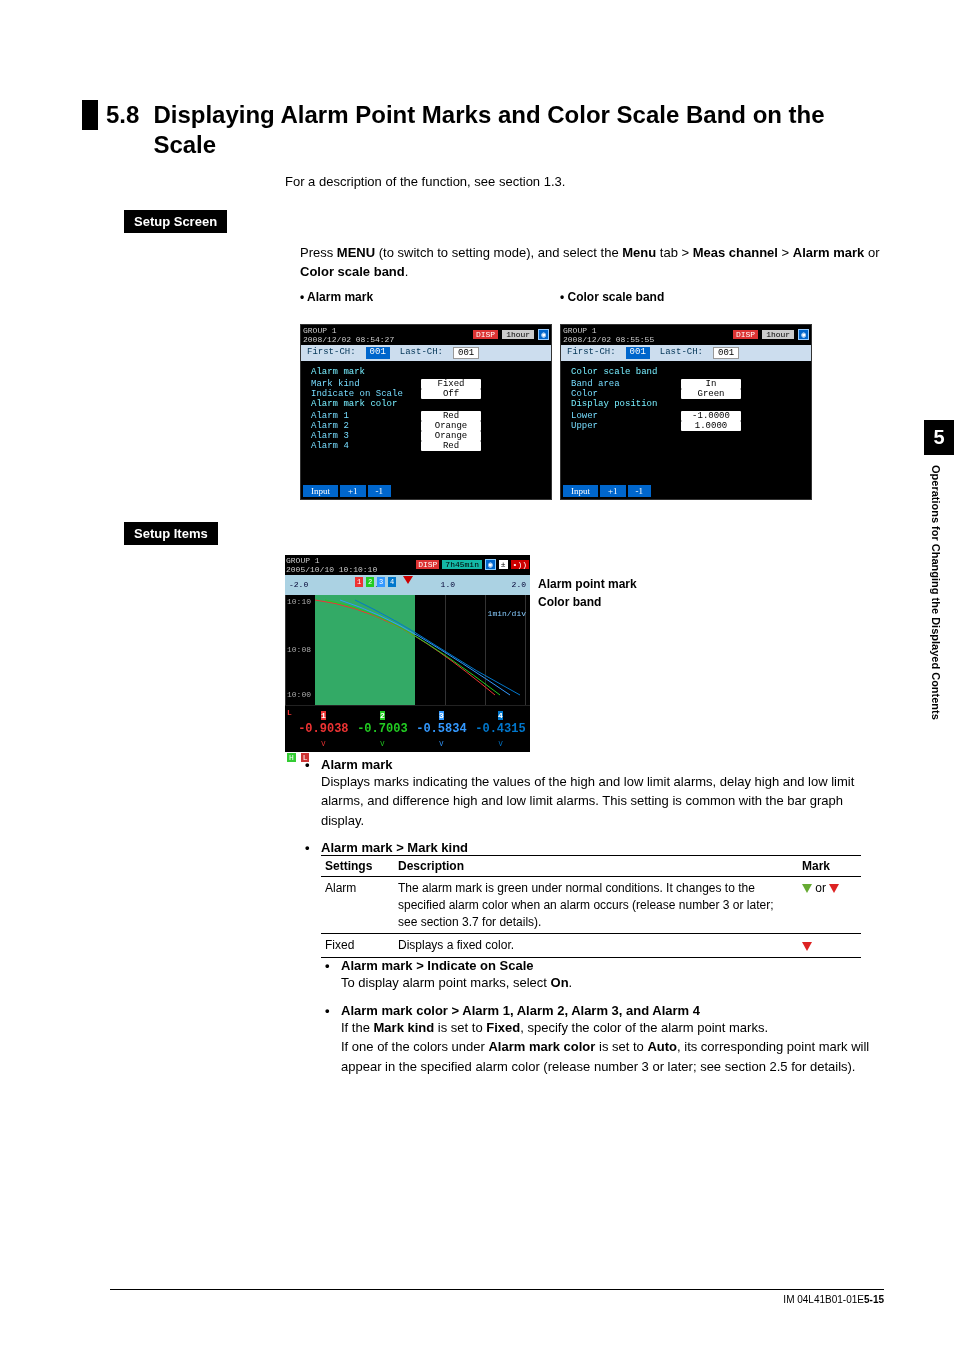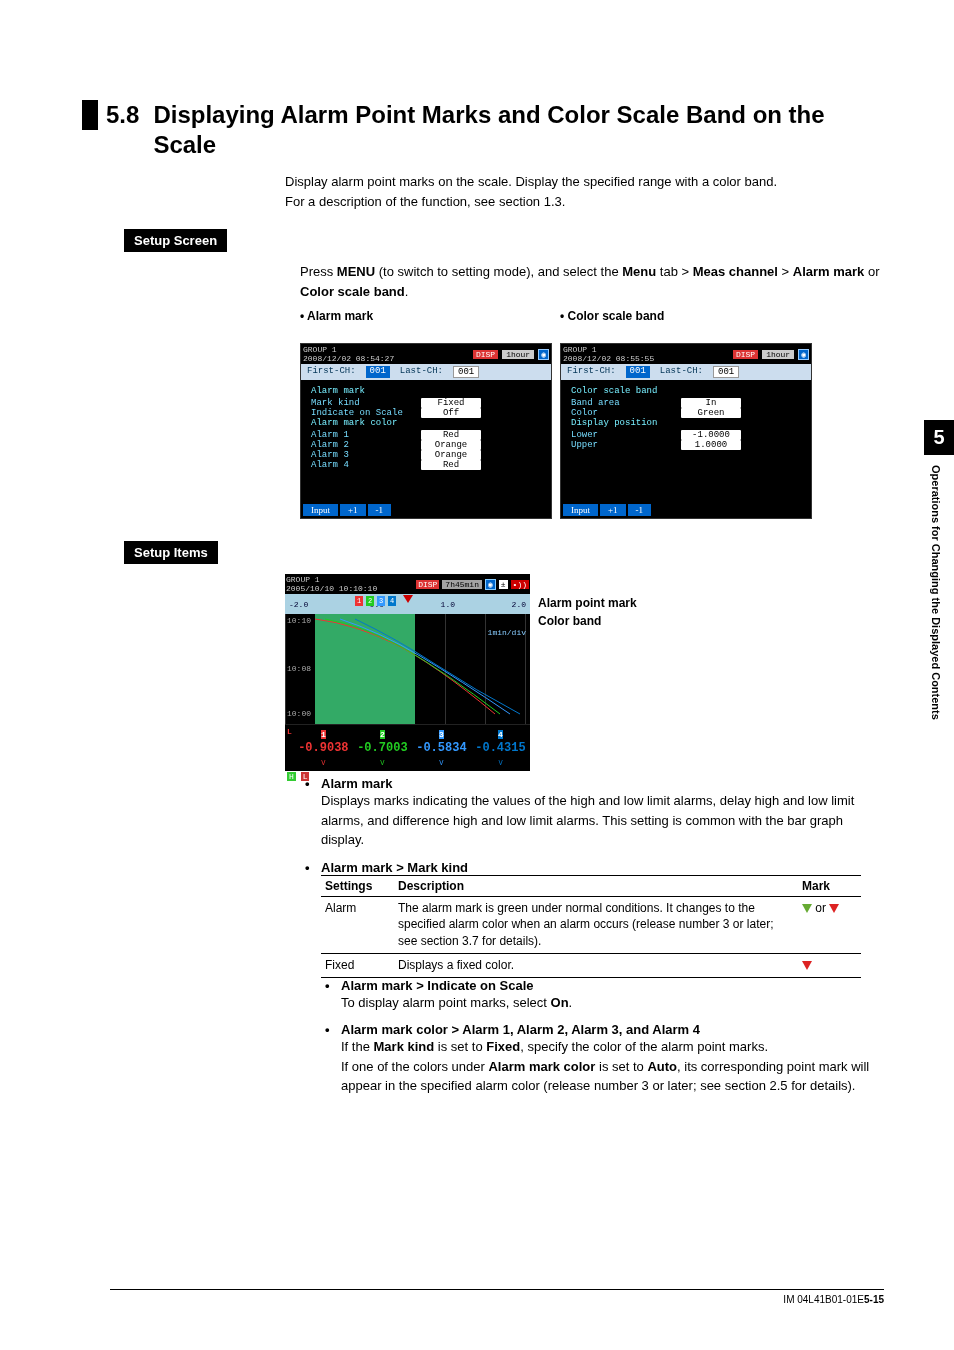--- a/index.html
+++ b/index.html
@@ -111,21 +111,21 @@
 
   .item-block { margin-left: 175px; }
   .display-row { display: flex; gap: 8px; align-items: flex-start; margin-bottom: 12px; }
   .trend-screen {
     width: 245px; height: 190px; background: #000; position: relative; font-family: 'Courier New', monospace;
     font-size: 8px; color: #fff;
   }
   .trend-screen .tbar { display: flex; align-items: center; gap: 3px; background: #000; padding: 1px; }
   .trend-screen .tbar .g { color: #ccc; flex: 1; font-size: 8px; }
   .trend-screen .tbar .d { background: #d33; color: #fff; padding: 0 2px; }
-  .trend-screen .tbar .tm { background: #a3a3a3; color: #000; padding: 0 3px; }
+  .trend-screen .tbar .tm { background: #14b8a6; color: #000; padding: 0 3px; }
   .trend-screen .tbar .ic { background: #06c; color: #fff; padding: 0 2px; border: 1px solid #8cf; }
   .trend-screen .tbar .iy { background: #fff; color: #000; padding: 0 2px; }
   .trend-screen .tbar .ir { background: #c00; color: #fff; padding: 0 2px; }
   .trend-screen .scale {
     background: #abd2e3; height: 20px; position: relative; display: flex; align-items: center;
     color: #003; padding: 0 4px; justify-content: space-between;
   }
   .trend-screen .scale span { font-size: 8px; }
   .trend-screen .scale .markers { position: absolute; top: 2px; left: 70px; display: flex; gap: 3px; }
   .trend-screen .scale .markers i { width: 8px; height: 10px; display: inline-block; font-style: normal; color: #fff; text-align: center; font-size: 7px; line-height: 10px; }
@@ -181,21 +181,20 @@
     <div class="chapter-num">5</div>
     <div class="chapter-label">Operations for Changing the Displayed Contents</div>
   </div>
 
   <h1 class="section-title">
     <span class="num">5.8</span>
     <span>Displaying Alarm Point Marks and Color Scale Band on the Scale</span>
   </h1>
 
   <div class="intro">
-    <div>Display alarm point marks on the scale. Display the specified range with a color band.</div>
     <div>For a description of the function, see section 1.3.</div>
   </div>
 
   <div class="subhead">Setup Screen</div>
 
   <div class="subcontent">
     <span>Press </span><b>MENU</b><span> (to switch to setting mode), and select the </span><b>Menu</b><span> tab &gt; </span><b>Meas channel</b><span> &gt; </span><b>Alarm mark</b><span> or </span><b>Color scale band</b><span>.</span>
   </div>
 
   <div class="screens">

